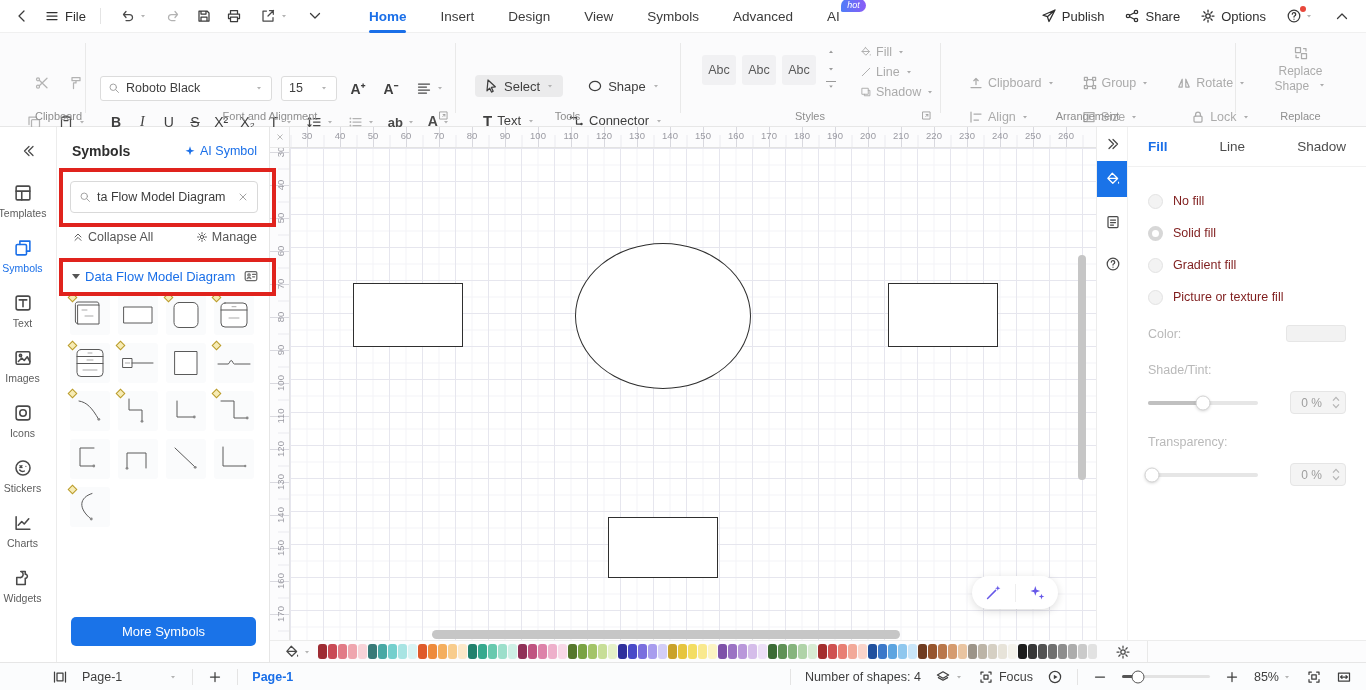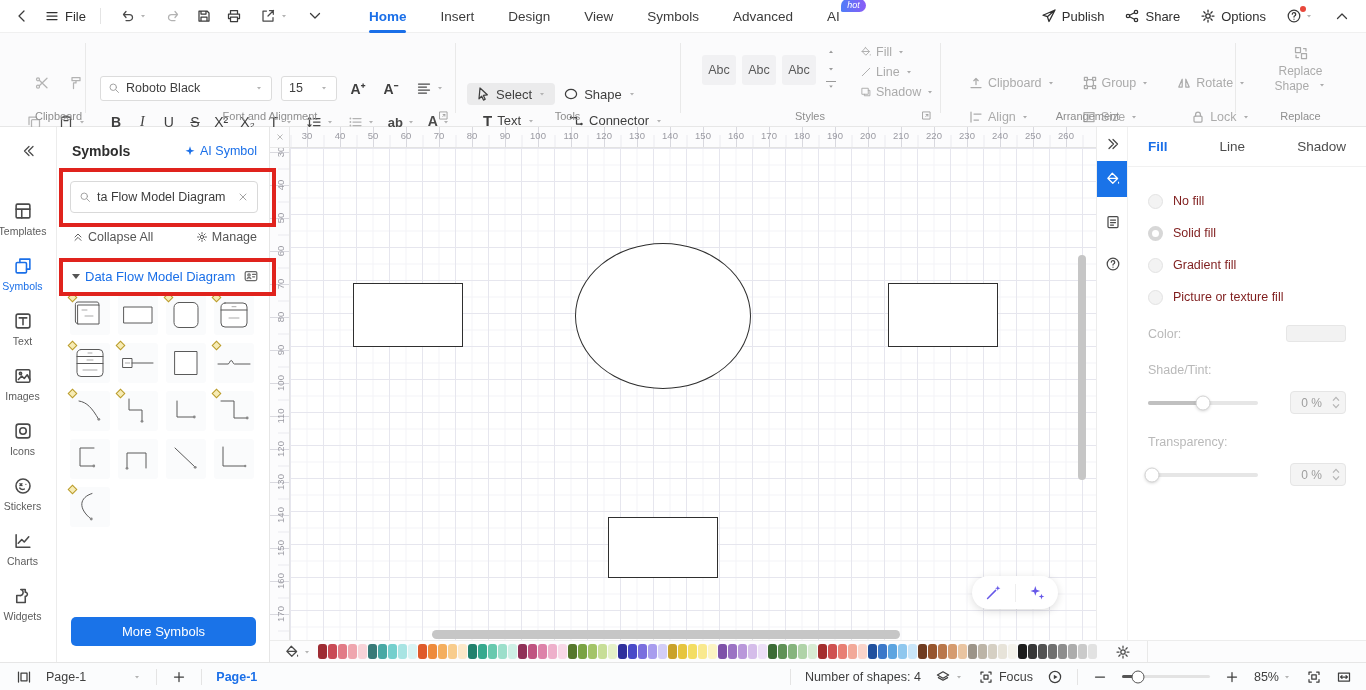--- a/index.html
+++ b/index.html
@@ -46,21 +46,21 @@
   .tool-chip { display:flex; align-items:center; gap:5px; padding:3px 8px; border-radius:4px; font-size:13px; color:#3f3f3f; }
   .tool-chip.sel { background:#ebebec; }
   .style-chip { width:34px; height:30px; background:#f1f1f3; border-radius:3px; display:flex; align-items:center; justify-content:center; font-size:12.5px; color:#5a5a5a; }
   .gray-item { display:flex; align-items:center; gap:4px; font-size:12.5px; color:#ababab; }
   .fmt { font-size:14px; width:24px; height:24px; display:inline-flex; align-items:center; justify-content:center; color:#3f3f3f; }
   .expand-ic { position:absolute; bottom:6px; width:11px; height:11px; color:#9a9a9a; }
 
   
   .leftrail { position:absolute; left:0; top:127px; width:57px; height:535px; background:#fff; border-right:1px solid #ececec; }
   .rail-collapse { position:absolute; top:16px; left:0; width:57px; display:flex; justify-content:center; color:#4a4a4a; }
-  .rail-items { position:absolute; top:64px; left:0; width:45px; display:flex; flex-direction:column; }
+  .rail-items { position:absolute; top:46px; left:0; width:45px; display:flex; flex-direction:column; }
   .rail-item { display:flex; flex-direction:column; align-items:center; gap:4px; padding:10px 0 9px; color:#4a4a4a; }
   .rail-item .lbl { font-size:10.5px; color:#5c5c5c; }
   .rail-item.active, .rail-item.active .lbl { color:#1a6fe8; }
 
   
   .sympanel { position:absolute; left:57px; top:127px; width:213px; height:535px; background:#fff; border-right:1px solid #e6e6e6; }
   .sym-head { position:absolute; top:16px; left:15px; right:12px; display:flex; align-items:center; justify-content:space-between; }
   .sym-title { font-size:14px; font-weight:bold; color:#2d2d2d; }
   .ai-link { display:flex; align-items:center; gap:4px; font-size:12.5px; color:#1a6fe8; }
   .searchbox { position:absolute; top:54px; left:13px; width:188px; height:32px; border:1px solid #d9d9d9; border-radius:4px;
@@ -140,21 +140,21 @@
                 display:flex; align-items:center; }
   .pal-fill { display:flex; align-items:center; gap:2px; color:#4a4a4a; margin-left:14px; }
   .swatches { display:flex; align-items:center; gap:1px; margin-left:6px; }
   .sw { width:9px; height:15px; border-radius:3px; }
   .pal-gear { margin-left:18px; color:#4a4a4a; }
   .pal-div { width:1px; height:22px; background:#e9e9e9; margin-left:16px; }
 
   
   .statusbar { position:absolute; left:0; top:662px; width:1366px; height:28px; background:#fbfcfd; border-top:1px solid #e6e6e6;
                display:flex; align-items:center; font-size:12.5px; color:#3f3f3f; }
-  .sb-left { display:flex; align-items:center; gap:14px; padding-left:16px; }
+  .sb-left { display:flex; align-items:center; gap:14px; padding-left:16px;margin-left:36px; }
   .page-select { display:flex; align-items:center; gap:46px; color:#3f3f3f; }
   .page-tab { color:#1a6fe8; font-weight:bold; }
   .sb-right { margin-left:auto; display:flex; align-items:center; gap:14px; padding-right:14px; }
   .zoom-track { position:relative; width:88px; height:3px; background:#e3e3e3; border-radius:2px; }
   .zoom-fill { position:absolute; left:0; top:0; bottom:0; width:16px; background:#555; border-radius:2px; }
   .zoom-handle { position:absolute; left:16px; top:50%; transform:translate(-50%,-50%); width:13px; height:13px; border-radius:50%; background:#fff; border:1.5px solid #555; }
 </style>
 </head>
 <body>
 
@@ -441,21 +441,21 @@
       <span class="ic expand-ic" style="right:6px;">
           <svg viewBox="0 0 16 16" fill="none" stroke="currentColor" stroke-width="1.25" stroke-linecap="round" stroke-linejoin="round">
             <rect x="2.8" y="2.8" width="10.4" height="10.4"></rect>
             <path d="M7 9.5 10 6.5M7.4 6.5H10V9"></path>
           </svg>
         </span>
     </div>
     <div class="rib-div" style="left:455px;"></div>
 
     <div class="rib-sec" style="left:455px;width:225px;">
-      <div class="row1" style="padding-left:12px;margin-top:8px;">
+      <div class="row1" style="padding-left:20px;gap:16px;">
         <span class="tool-chip sel">
           <span class="ic">
               <svg viewBox="0 0 16 16" fill="none" stroke="currentColor" stroke-width="1.25" stroke-linecap="round" stroke-linejoin="round">
                 <path d="M5 2l7.3 6.8-3.9.6 1.8 3.9-1.7.8-1.8-3.9L4 12.8z"></path>
               </svg>
             </span>
           <span>Select</span>
           <span class="caret dim">
               <svg viewBox="0 0 16 16" fill="none" stroke="currentColor" stroke-width="1.25" stroke-linecap="round" stroke-linejoin="round">
                 <path d="M4.8 6.4h6.4L8 10.4z" fill="currentColor" stroke="none"></path>

